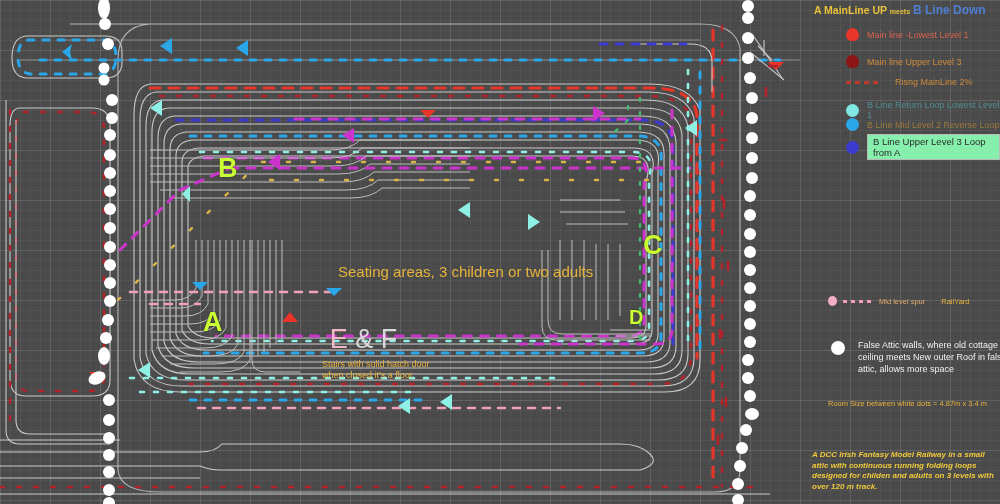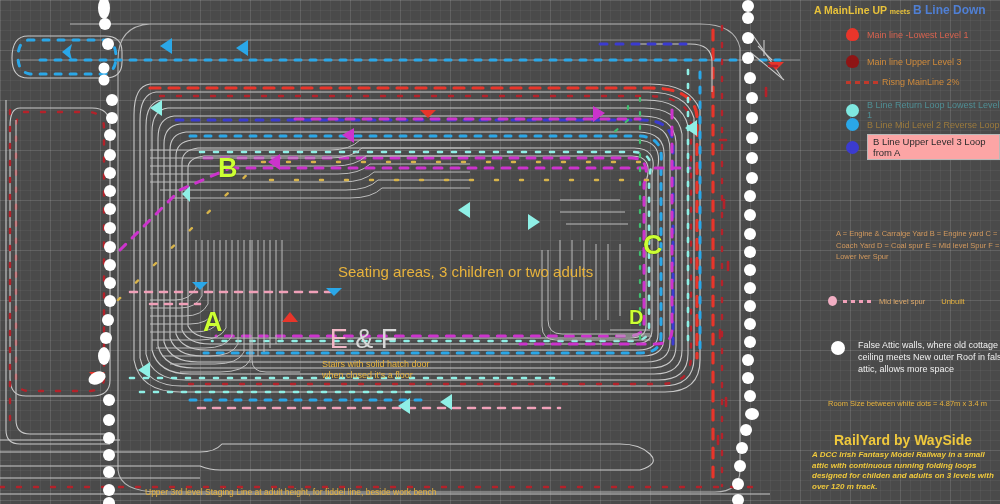--- a/index.html
+++ b/index.html
@@ -27,21 +27,21 @@
 
   
   #legend{position:absolute;left:806px;top:0px;width:194px;height:504px;}
   .lg-title{position:absolute;left:8px;top:3px;font-size:10.5px;font-weight:700;color:#e8c23a;}
   .lg-title .meets{font-size:7px;font-weight:700;color:#e8c23a;}
   .lg-title .bl{color:#4f7fd4;font-weight:700;font-size:12px;}
   .lgrow{position:absolute;left:8px;display:flex;align-items:center;gap:8px;padding-left:32px;}
   .sw{width:13px;height:13px;border-radius:50%;flex:none;}
   .sw-dash{width:34px;height:3px;flex:none;background:repeating-linear-gradient(to right,#c0392b 0 5px,transparent 5px 9px);}
   .lgtxt{font-size:9px;}
-  .boxed{background:#fca5a5;color:#2b2b2b;padding:1px 5px;border:1px solid #b9b9b9;font-size:9.5px;}
+  .boxed{background:#86efac;color:#2b2b2b;padding:1px 5px;border:1px solid #b9b9b9;font-size:9.5px;}
   .keylist{position:absolute;left:30px;top:228px;font-size:7.5px;color:#d49a5e;line-height:1.55;}
   .unbuilt-row{position:absolute;left:22px;top:296px;display:flex;align-items:center;gap:6px;}
   .unbuilt-dash{width:30px;height:3px;background:repeating-linear-gradient(to right,#f0a0b8 0 4px,transparent 4px 8px);}
   .unbuilt-dot{width:9px;height:10px;border-radius:50%;background:#f2aec3;}
   .unbuilt-txt{font-size:7.5px;color:#e0aa6a;}
   .unbuilt-txt2{font-size:7.5px;color:#e8b33c;margin-left:10px;}
   .attic{position:absolute;left:52px;top:339px;width:150px;font-size:9px;color:#f0f0f0;line-height:1.35;}
   .atticdot{position:absolute;left:25px;top:341px;width:14px;height:14px;border-radius:50%;background:#fff;}
   .roomsize{position:absolute;left:22px;top:398px;font-size:7.5px;color:#e8b33c;line-height:1.5;}
   .brand{position:absolute;left:0px;top:432px;width:194px;text-align:center;font-size:14px;font-weight:700;color:#f0c93c;}
@@ -295,74 +295,66 @@
   <div class="lbl bigletter" style="left:643px;top:229px">C</div>
   <div class="lbl bigletter" style="left:629px;top:305px;font-size:20px">D</div>
 
   <div class="lbl" style="left:312px;top:303px">
     <span class="ef-e">E</span><span class="ef-rest"> &amp; F</span>
   </div>
 
   <div class="lbl yellowtxt" style="left:338px;top:263px;font-size:15px">Seating areas, 3 children or two adults</div>
   <div class="lbl yellowtxt" style="left:322px;top:359px;font-size:9px">Stairs with solid hatch door
 when closed it's a floor</div>
-  <div class="lbl yellowtxt" style="left:145px;top:487px;font-size:8.5px">Upper 3rd level Staging Line at adult height, for fiddel line, beside work bench</div>
 
   <div id="legend">
     <div class="lg-title">
       <span>A MainLine UP</span>
       <span class="meets">meets</span>
       <span class="bl">B Line Down</span>
     </div>
 
     <div class="lgrow" style="top:28px">
       <span class="sw" style="background:#e8352a;border-radius:50% 50% 45% 45%/60% 60% 40% 40%"></span>
       <span class="lgtxt" style="color:#d9634f">Main line -Lowest Level   1</span>
     </div>
 
     <div class="lgrow" style="top:55px">
       <span class="sw" style="background:#8e1515;border-radius:50% 50% 45% 45%"></span>
       <span class="lgtxt" style="color:#d08a3a">Main line Upper Level 3</span>
     </div>
 
-    <div class="lgrow" style="top:77px;gap:2px">
+    <div class="lgrow" style="top:77px;gap:15px">
       <span class="sw-dash"></span>
       <span class="lgtxt" style="color:#d08a3a">Risng MainLine 2%</span>
     </div>
 
     <div class="lgrow" style="top:100px">
       <span class="sw" style="background:#7fe8e0"></span>
       <span class="lgtxt" style="color:#4f8e94">B Line Return Loop Lowest Level 1</span>
     </div>
 
     <div class="lgrow" style="top:118px">
       <span class="sw" style="background:#2aa7e8"></span>
       <span class="lgtxt" style="color:#9c7a3c">B Line Mid Level 2 Reverse Loop</span>
     </div>
 
     <div class="lgrow" style="top:134px">
       <span class="sw" style="background:#3b3bd0"></span>
       <span class="boxed">B Line Upper Level 3 Loop from A</span>
     </div>
 
-    <div class="keylist">A = Engine &amp; Carraige  Yard
-B = Engine yard
-C = Coach Yard
-D = Coal spur
-E = Mid level Spur
-F = Lower lver Spur</div>
 
     <div class="unbuilt-row">
       <span class="unbuilt-dot"></span>
       <span class="unbuilt-dash"></span>
       <span class="unbuilt-txt">Mid level spur</span>
-      <span class="unbuilt-txt2">Unbuilt</span>
+      <span class="unbuilt-txt2">RailYard</span>
     </div>
 
     <div class="atticdot"></div>
     <div class="attic">False Attic walls, where old cottage ceiling meets New outer Roof in false attic, allows more space</div>
 
     <div class="roomsize">Room Size between white dots
 = 4.87m x 3.4 m</div>
-    <div class="brand">RailYard by WaySide</div>
     <div class="blurb">A DCC Irish Fantasy Model Railway in a small attic with continuous running folding loops designed for childen and adults on 3 levels with over 120 m track.</div>
   </div>
 </div>
 
 </body></html>

